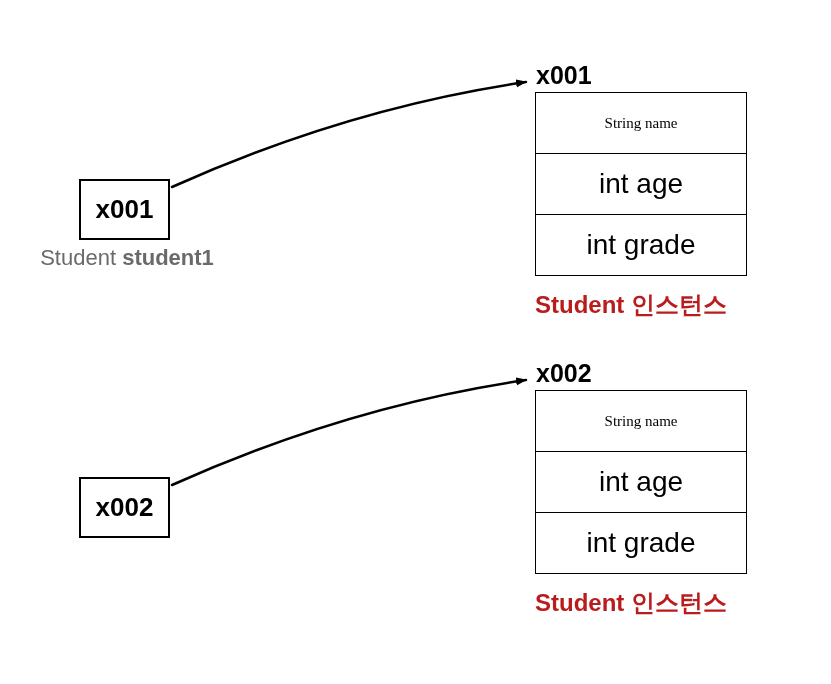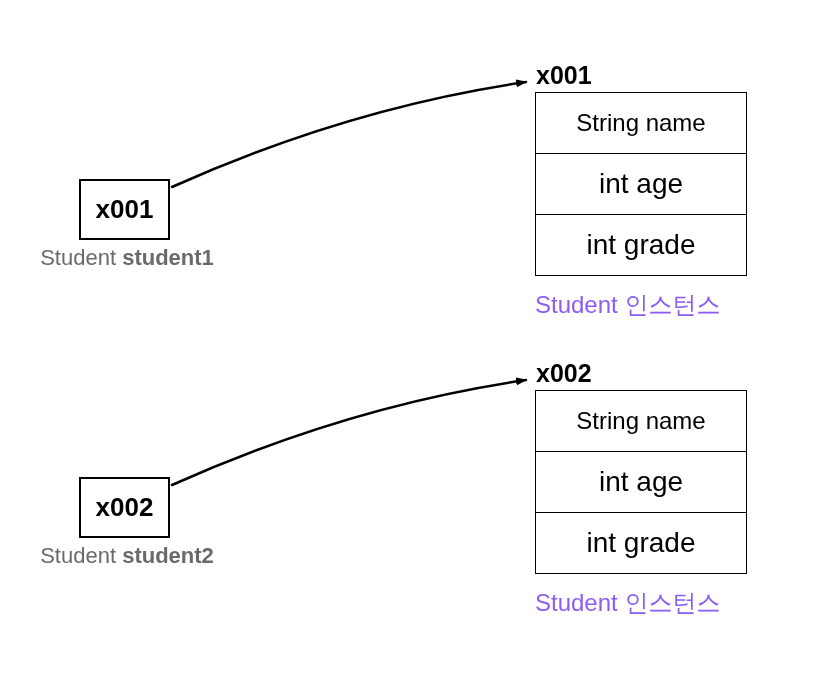--- a/index.html
+++ b/index.html
@@ -80,29 +80,30 @@
   .field-row {
     height: 60px;
     line-height: 60px;
     text-align: center;
     font-size: 28px;
     color: #000000;
     border-top: 1.5px solid #000000;
   }
   .field-row:first-child {
     border-top: none;
-    font-size: 24px;
+    font-size: 15px;
+    font-family: Liberation Serif, serif;
   }
   .inst-caption {
     position: absolute;
     left: 535px;
     top: 289px;
     font-size: 24px;
-    font-weight: normal;
-    color: #8b5cf6;
+    font-weight: bold;
+    color: #b91c1c;
     white-space: nowrap;
   }
 </style>
 </head>
 <body>
 
 <div class="canvas">
 
   <svg class="arrow-layer" width="831" height="684" viewBox="0 0 831 684" xmlns="http://www.w3.org/2000/svg">
     <defs>
@@ -128,24 +129,20 @@
       <div class="field-row">int age</div>
       <div class="field-row">int grade</div>
     </div>
     <div class="inst-caption">Student 인스턴스</div>
   </section>
 
   <section class="group g2">
     <div class="ref-box">
       <span>x002</span>
     </div>
-    <div class="var-label">
-      <span>Student</span>
-      <span class="var-name">student2</span>
-    </div>
     <div class="inst-title">x002</div>
     <div class="inst-table">
       <div class="field-row">String name</div>
       <div class="field-row">int age</div>
       <div class="field-row">int grade</div>
     </div>
     <div class="inst-caption">Student 인스턴스</div>
   </section>
 
 </div>

